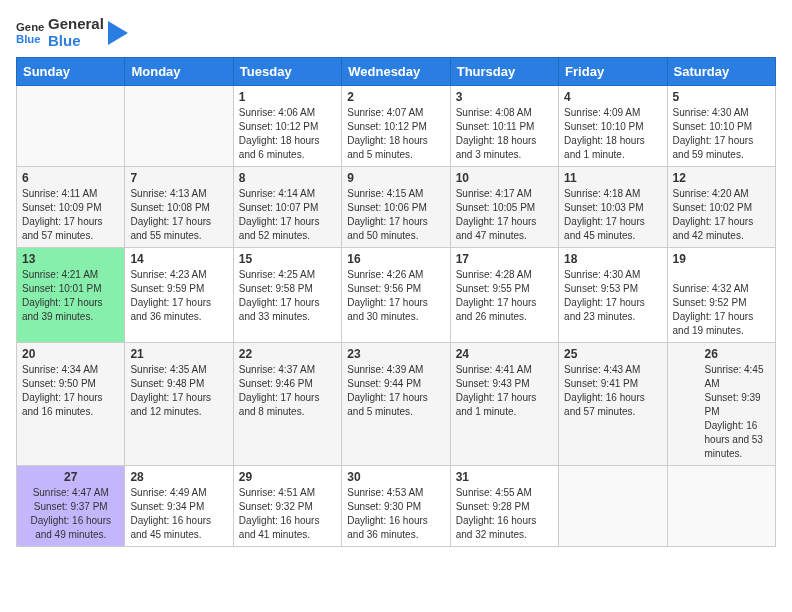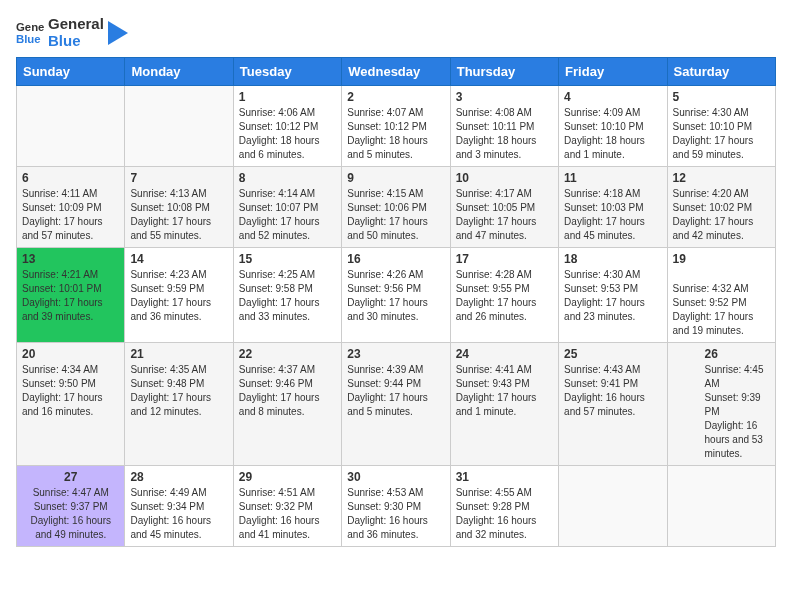--- a/index.html
+++ b/index.html
@@ -191,21 +191,21 @@
 Daylight: 17 hours and 45 minutes.</div>
         </td>
         <td style="background: rgb(245, 245, 245);">
           <span class="day-num">12</span>
           <div class="day-info" style="white-space: pre-line;">Sunrise: 4:20 AM
 Sunset: 10:02 PM
 Daylight: 17 hours and 42 minutes.</div>
         </td>
       </tr>
       <tr>
-        <td style="background: #22c55e; margin-left: 8px;">
+        <td style="background: #86efac; margin-left: 8px;">
           <span class="day-num">13</span>
           <div class="day-info" style="white-space: pre-line;">Sunrise: 4:21 AM
 Sunset: 10:01 PM
 Daylight: 17 hours and 39 minutes.</div>
         </td>
         <td style="background: rgb(255, 255, 255);">
           <span class="day-num">14</span>
           <div class="day-info" style="white-space: pre-line;">Sunrise: 4:23 AM
 Sunset: 9:59 PM
 Daylight: 17 hours and 36 minutes.</div>

